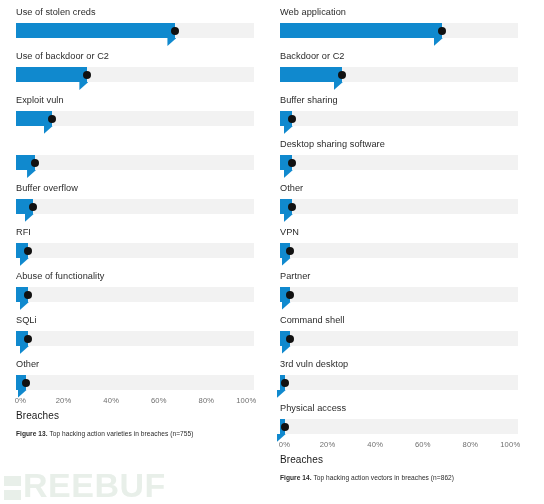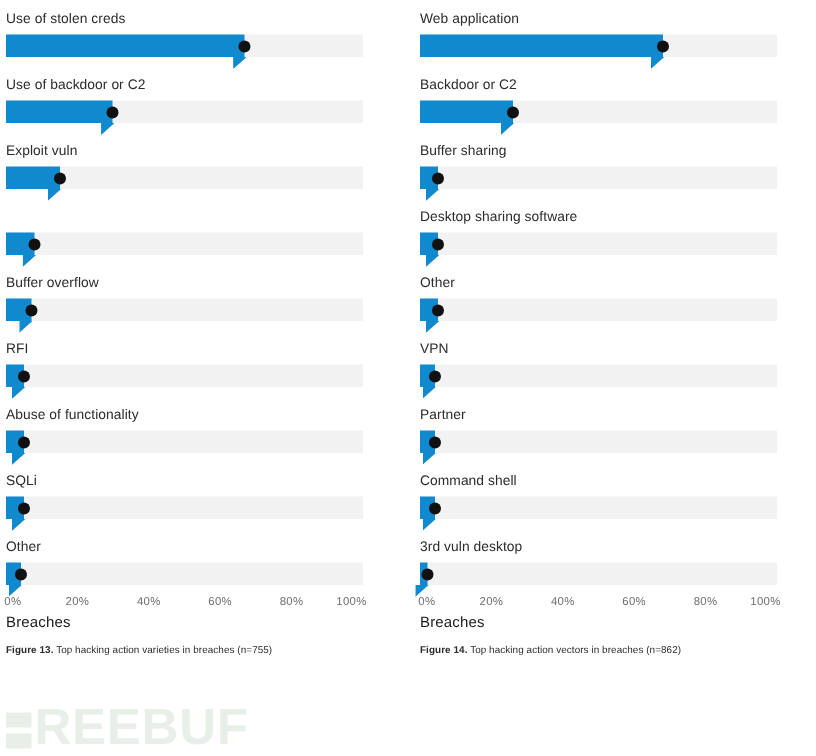--- a/index.html
+++ b/index.html
@@ -45,21 +45,21 @@
   
   .charts {
     position: absolute;
     inset: 0;
     z-index: 2;
   }
   .chart {
     position: absolute;
     top: 0;
   }
-  .chart--left  { left: 0;   width: 246px; }
+  .chart--left  { left: 12px;   width: 246px; }
   .chart--right { left: 276px; width: 246px; }
 
   
   .row {
     position: relative;
     height: 44px;
   }
   .row-label {
     font-size: 9.2px;
     line-height: 11px;
@@ -275,20 +275,27 @@
           <div class="dot" style="left: 4%; background: rgb(17, 17, 17);"></div>
         </div>
       </div>
       <div class="row">
         <div class="row-label">3rd vuln desktop</div>
         <div class="track" style="background: rgb(242, 242, 242);">
           <div class="fill" style="width: 2%; background: rgb(16, 137, 206);"></div>
           <div class="dot" style="left: 2%; background: rgb(17, 17, 17);"></div>
         </div>
       </div>
+      <div class="row">
+        <div class="row-label">Physical access</div>
+        <div class="track" style="background: rgb(242, 242, 242);">
+          <div class="fill" style="width: 2%; background: rgb(16, 137, 206);"></div>
+          <div class="dot" style="left: 2%; background: rgb(17, 17, 17);"></div>
+        </div>
+      </div>
       <div class="axis">
         <span class="tick" style="left: 0%; transform: translateX(-10%);">0%</span>
         <span class="tick" style="left: 20%;">20%</span>
         <span class="tick" style="left: 40%;">40%</span>
         <span class="tick" style="left: 60%;">60%</span>
         <span class="tick" style="left: 80%;">80%</span>
         <span class="tick" style="left: 100%; transform: translateX(-88%);">100%</span>
       </div>
       <div class="axis-title">Breaches</div>
       <div class="caption"><b>Figure 14.</b><span> Top hacking action vectors in breaches (n=862)</span></div>

